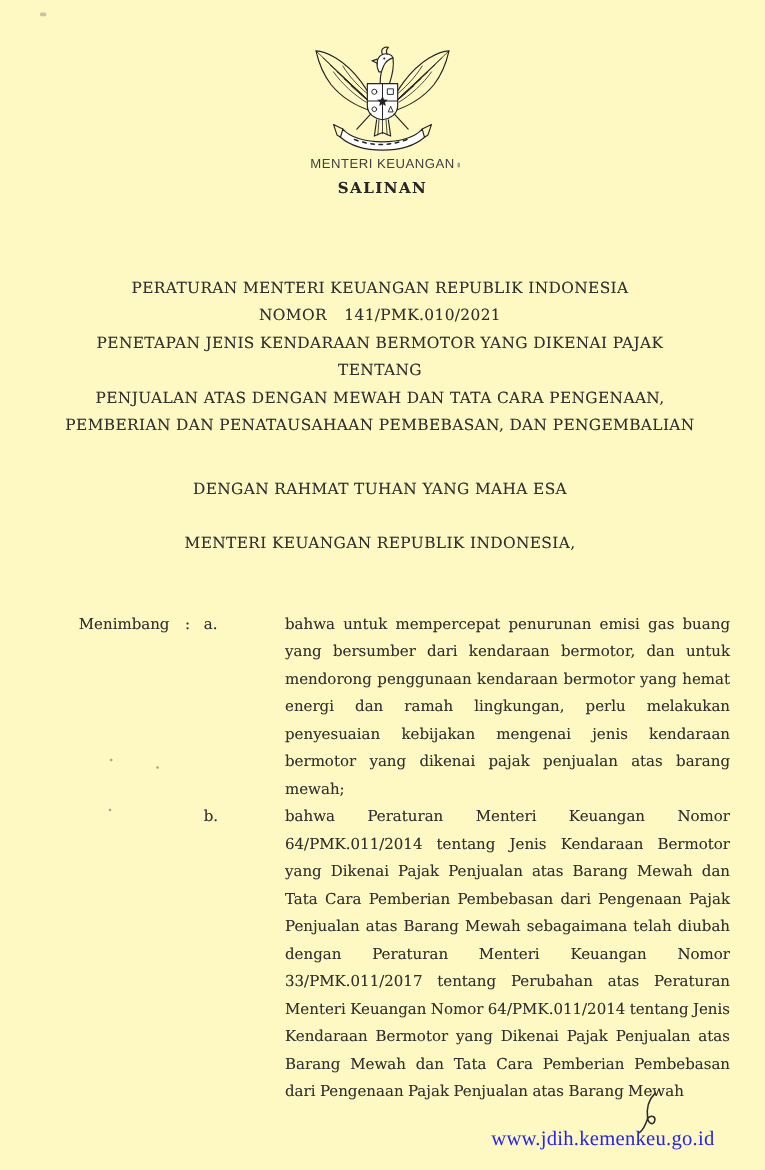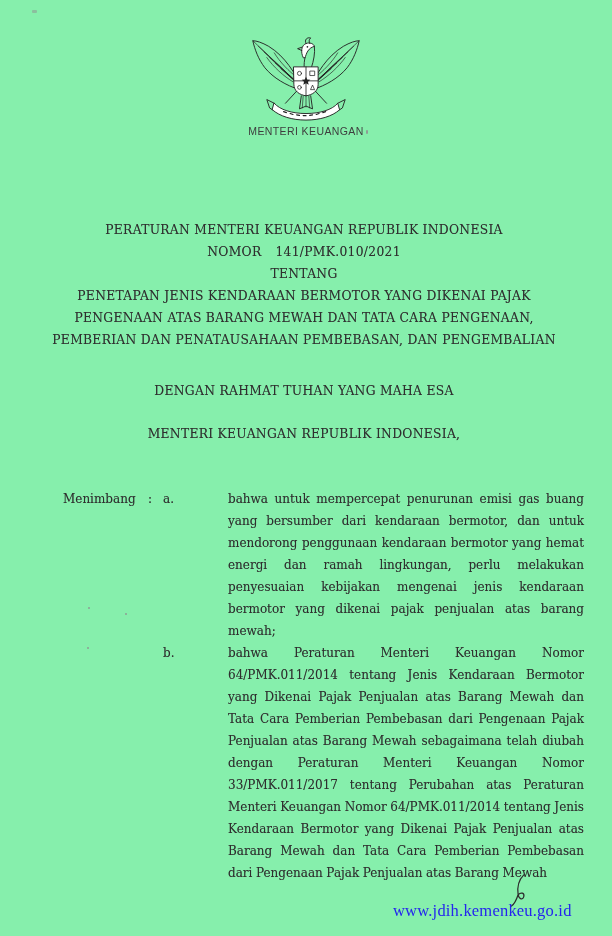--- a/index.html
+++ b/index.html
@@ -1,18 +1,18 @@
 <!DOCTYPE html>
 <html><head>
 <meta charset="utf-8">
 <style>
   html,body { margin:0; padding:0; background:#ffffff; }
   .page {
     position:relative; width:612px; height:936px; margin:0 auto;
-    background:#86efac; overflow:hidden;
+    background:#fef9c3; overflow:hidden;
     font-family:"DejaVu Serif", serif; color:#313131;
   }
   .page * { box-sizing:border-box; }
 
   
   .doc-header { position:absolute; top:36px; left:0; width:100%; text-align:center; }
   .emblem { display:block; margin:0 auto; width:112px; height:86px; }
   .ministry {
     margin-top:3px;
     font-family:"Liberation Sans", sans-serif;
@@ -101,30 +101,31 @@
         <path d="M50,59 L38,72 M70,59 L82,72"></path>
 
         <path d="M26,72 C32,79 45,83 60,83 C75,83 88,79 94,72 L96,79 C88,86 75,90 60,90 C45,90 32,86 24,79 Z" fill="#ffffff"></path>
         <path d="M26,72 L18,68 L21,77 L24,79 M94,72 L102,68 L99,77 L96,79"></path>
         <path d="M36,81 L39,82 M43,83 L46,84 M50,84.5 L53,85 M57,85.2 L60,85.3 M64,85 L67,84.5 M71,84 L74,83 M78,82 L81,81" stroke-width="1.3"></path>
       </g>
     </svg>
     <div class="ministry">
       <div>MENTERI KEUANGAN</div>
     </div>
+    <div class="salinan scan-text">SALINAN</div>
   </div>
 
   <div class="center-block title-block scan-text">
     <div>PERATURAN MENTERI KEUANGAN REPUBLIK INDONESIA</div>
     <div>
       <span>NOMOR</span><span class="nomor-gap"></span><span>141/PMK.010/2021</span>
     </div>
+    <div>PENETAPAN JENIS KENDARAAN BERMOTOR YANG DIKENAI PAJAK</div>
     <div>TENTANG</div>
-    <div>PENETAPAN JENIS KENDARAAN BERMOTOR YANG DIKENAI PAJAK</div>
-    <div>PENGENAAN ATAS BARANG MEWAH DAN TATA CARA PENGENAAN,</div>
+    <div>PENJUALAN ATAS DENGAN MEWAH DAN TATA CARA PENGENAAN,</div>
     <div>PEMBERIAN DAN PENATAUSAHAAN PEMBEBASAN, DAN PENGEMBALIAN</div>
   </div>
 
   <div class="center-block issuer-block scan-text">MENTERI KEUANGAN REPUBLIK INDONESIA,</div>
   <div class="center-block motto-block scan-text">DENGAN RAHMAT TUHAN YANG MAHA ESA</div>
 
   <div class="menimbang scan-text">
     <div class="m-label">Menimbang</div>
     <div class="m-colon">:</div>
     <div class="m-items">

